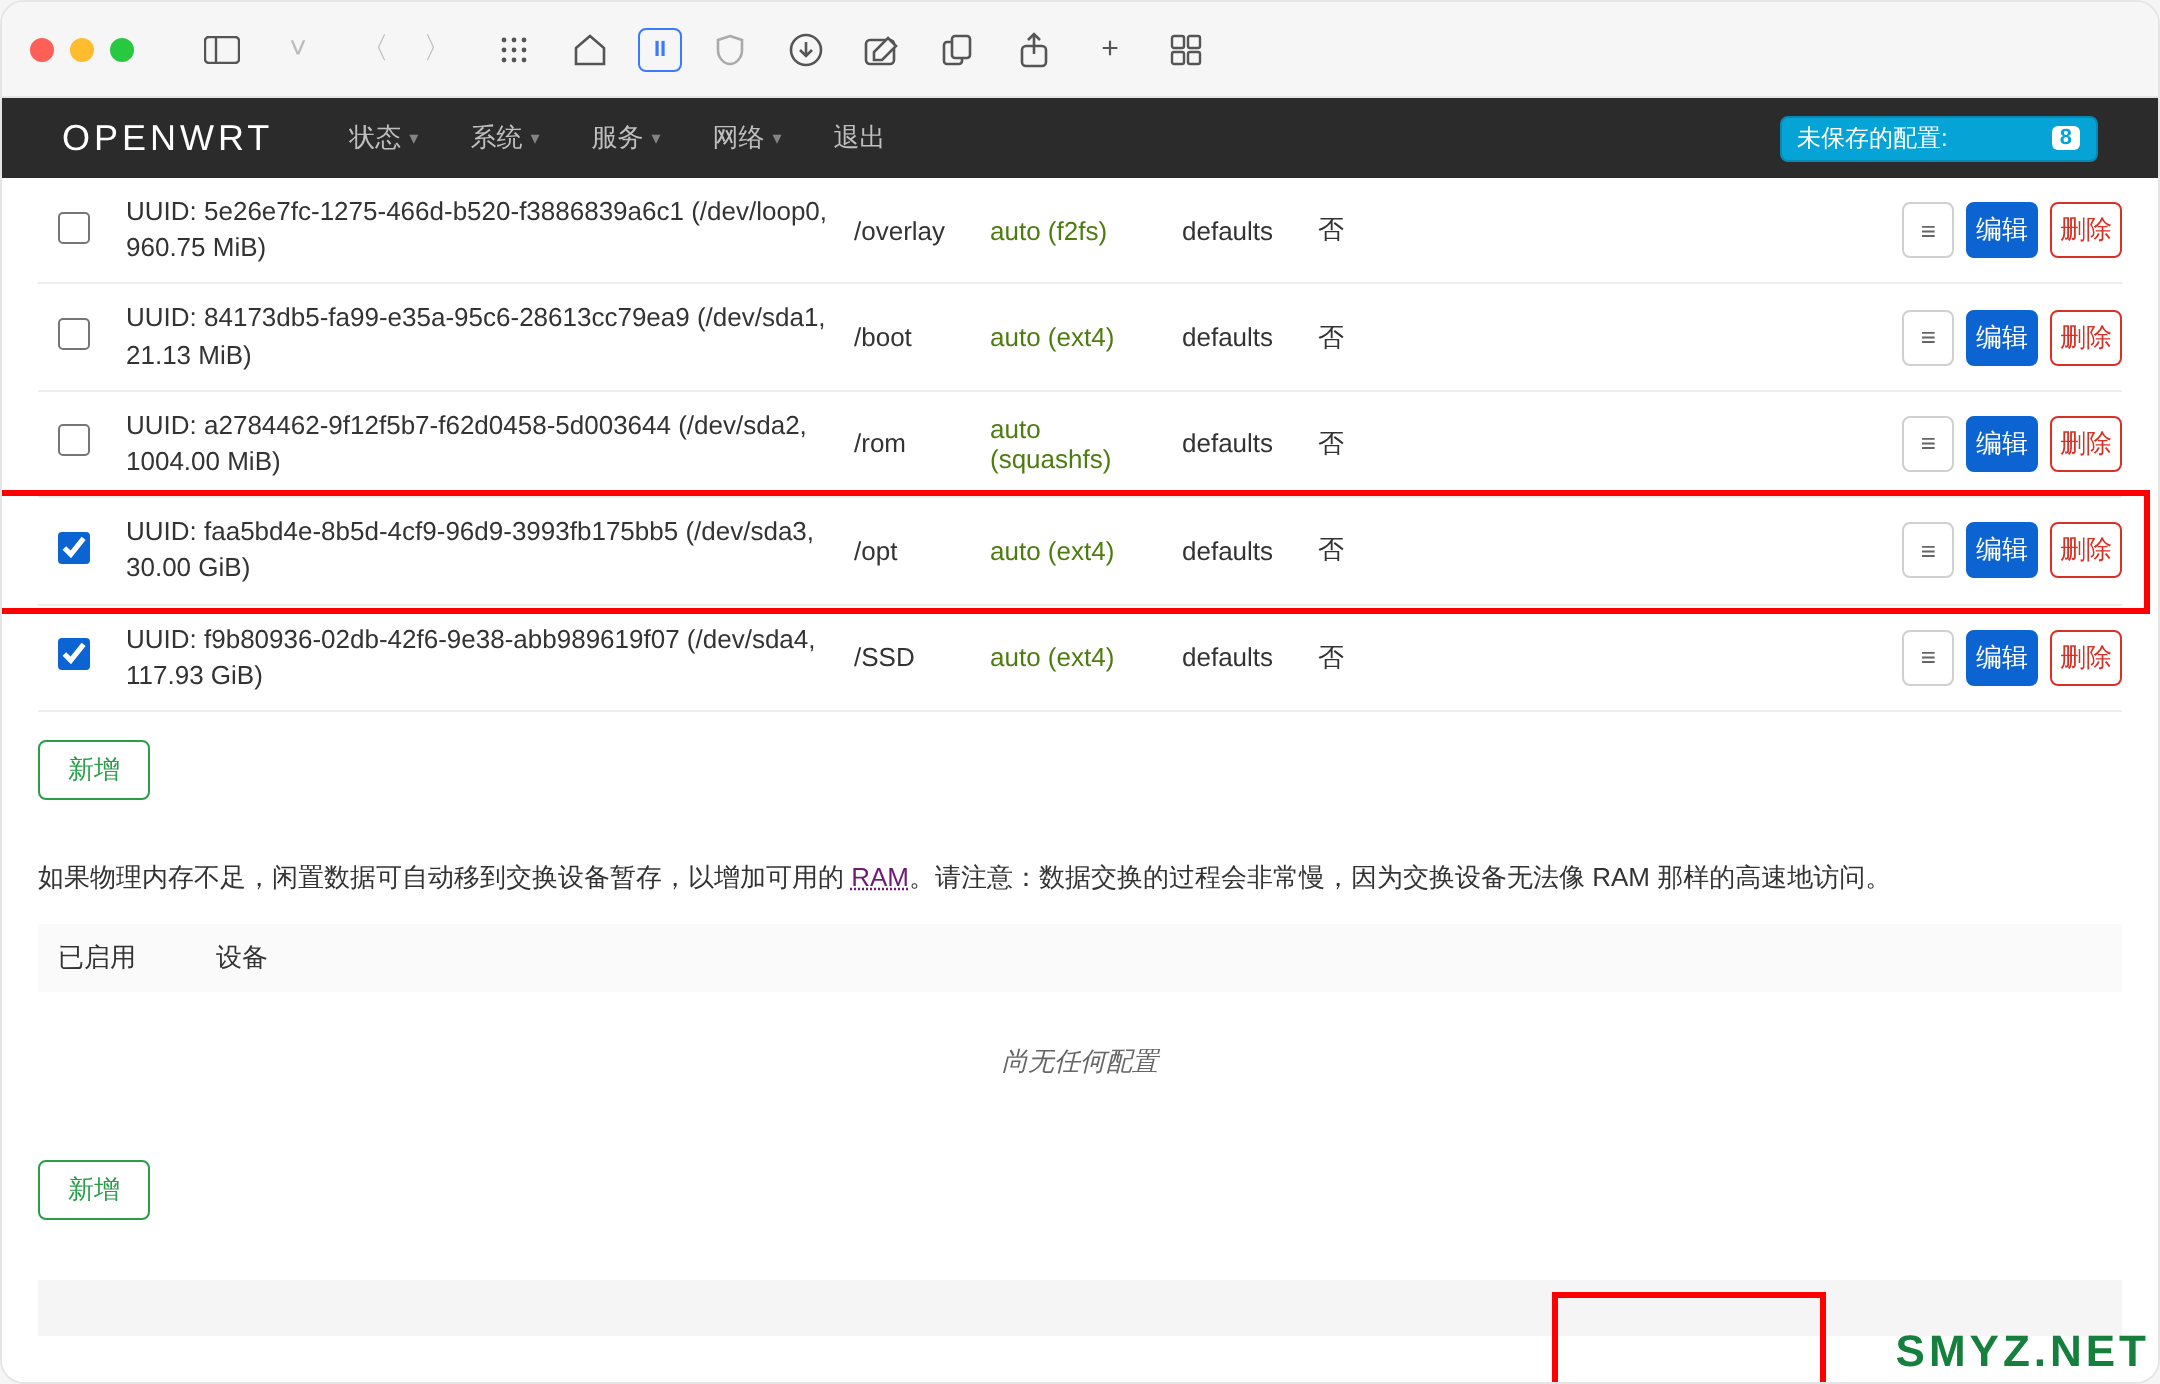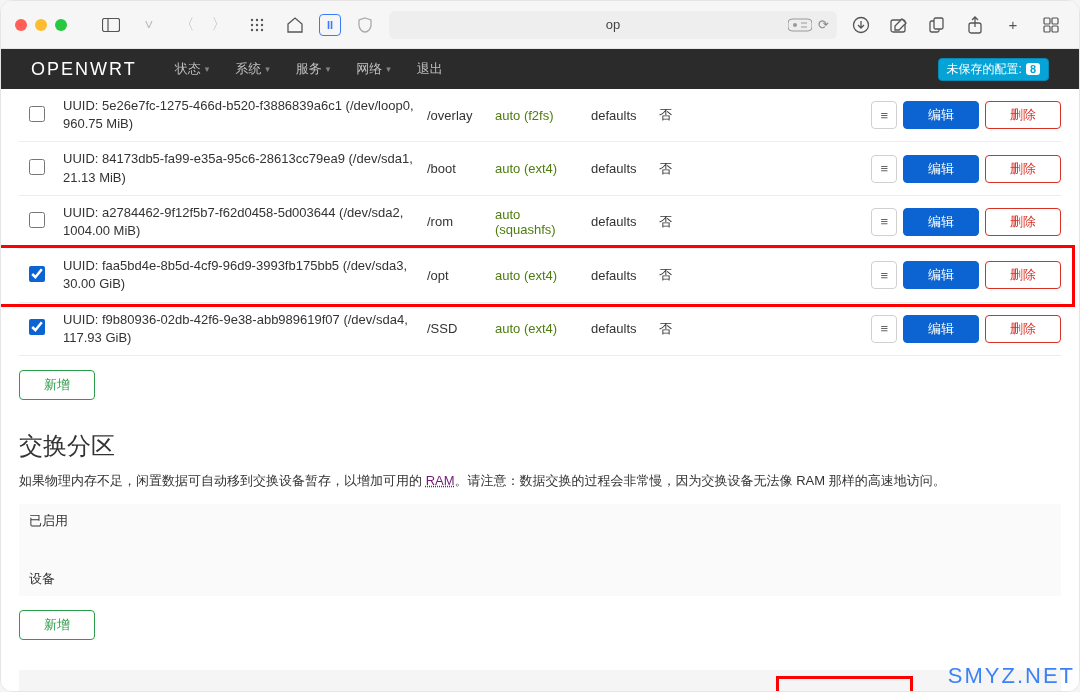--- a/index.html
+++ b/index.html
@@ -54,54 +54,54 @@
     .luci-nav {
       height: 40px; background:#2b2b2b; color:#bfbfbf;
       display:flex; align-items:center; padding:0 30px; justify-content:space-between;
     }
     .brand { font-family: "Arial Narrow", Arial; letter-spacing:2px; color:#fff; font-size:18px; margin-right:24px;}
     .nav-left { display:flex; align-items:center; gap:2px; }
     .nav-item { padding: 0 12px; height:40px; display:flex; align-items:center; gap:4px; font-size:13px; cursor:pointer;}
     .nav-item .caret { font-size:9px; opacity:0.6; }
     .unsaved-badge {
       background:#06a3d6; color:#fff; border-radius:4px; padding:2px 8px; font-size:12px;
-      display:flex; align-items:center; border:1px solid #0789b4;
+      display:flex; align-items:center; border:1px solid #0789b4;gap:48px;
     }
     .unsaved-badge .count { background:#fff; color:#06a3d6; border-radius:3px; padding:0 4px; margin-left:4px; font-weight:600; font-size:11px; }
     
     .page { padding: 0 18px 60px 18px; }
     .config-row {
       display:flex; align-items:center; border-bottom:1px solid #eee;
       padding: 8px 0; gap: 8px;
     }
     .col-check { width: 36px; text-align:center; }
     .col-uuid { flex: 0 0 356px; color:#333; line-height:1.4;}
     .col-mount { flex: 0 0 60px; color:#333; }
     .col-fs { flex: 0 0 88px; color:#4d7c0f; }
     .col-opts { flex: 0 0 60px; color:#333; }
     .col-chk { flex: 0 0 76px; color:#333; }
     .col-actions { margin-left:auto; display:flex; gap:6px; }
-    .btn { border-radius:4px; padding: 4px 24px; font-size:13px; cursor:pointer; border:1px solid transparent; }
+    .btn { border-radius:4px; padding: 4px 4px; font-size:13px; cursor:pointer; border:1px solid transparent; }
     .btn-drag { background:#fff; border:1px solid #d0d0d0; color:#666; padding:2px 8px; }
     .btn-edit { background:#0b64d2; color:#fff; border-color:#0b64d2; }
     .btn-delete { background:#fff; color:#d93025; border:1px solid #d93025; }
-    .btn-add { background:#fff; color:#2a9d4a; border:1px solid #2a9d4a; padding:5px 24px;}
+    .btn-add { background:#fff; color:#2a9d4a; border:1px solid #2a9d4a; padding:5px 14px;}
     .add-wrap { margin: 14px 0 30px 0; }
     input[type=checkbox] { width:16px; height:16px; accent-color:#0b64d2; }
     
     .highlight-red { border:3px solid #f00; position:absolute; pointer-events:none; }
     .h1title { font-size: 24px; font-weight:400; color:#333; margin: 4px 0 10px 0; }
     .desc { color:#333; font-size:13px; margin-bottom: 14px; }
     .desc a { color:#701a75; text-decoration:underline dotted; }
-    .swap-header { display:flex; gap: 40px; padding: 8px 10px; background:#fafafa; color:#333; font-size:13px;flex-direction:column; }
+    .swap-header { display:flex; gap: 40px; padding: 8px 10px; background:#fafafa; color:#333; font-size:13px; }
     .swap-empty { text-align:center; color:#666; font-style:italic; padding: 26px 0; font-size:13px;}
     .footer-actions {
       background:#f5f5f5; padding: 14px 16px; display:flex; justify-content:flex-end; gap:10px; margin-top:10px;
     }
-    .watermark { position:absolute; right:4px; bottom:2px; color:#3b82f6; font-size:22px; font-weight:400; letter-spacing:2px; pointer-events:none; }
+    .watermark { position:absolute; right:4px; bottom:2px; color:#15803d; font-size:22px; font-weight:700; letter-spacing:2px; pointer-events:none; }
   </style>
 </head>
 <body>
 
 <div class="browser-frame">
   <div class="titlebar">
     <div class="traffic">
       <div class="dot red"></div>
       <div class="dot yellow"></div>
       <div class="dot green"></div>
@@ -135,31 +135,20 @@
       <svg width="18" height="18" viewBox="0 0 18 18" fill="none" stroke="#555" stroke-width="1.3">
           <path d="M2 8 L9 2 L16 8 V16 H2 Z"></path>
         </svg>
     </div>
     <div class="shield-icon">II</div>
     <div class="tb-btn">
       <svg width="18" height="18" viewBox="0 0 18 18" fill="none" stroke="#aaa" stroke-width="1.3">
           <path d="M9 2 L15 4 V9 C15 13 12 16 9 16 C6 16 3 13 3 9 V4 Z"></path>
         </svg>
     </div>
-    <div class="addr-bar">
-      <span>op</span>
-      <div class="addr-right">
-        <svg width="24" height="14" viewBox="0 0 24 14">
-            <rect x="0" y="1" width="24" height="12" rx="4" fill="none" stroke="#999"></rect>
-            <circle cx="7" cy="7" r="2" fill="#999"></circle>
-            <path d="M13 5h6M13 9h6" stroke="#999" stroke-width="1"></path>
-          </svg>
-        <span>⟳</span>
-      </div>
-    </div>
     <div class="right-icons">
       <div class="tb-btn">
         <svg width="18" height="18" viewBox="0 0 18 18" fill="none" stroke="#555" stroke-width="1.3">
             <circle cx="9" cy="9" r="7.5"></circle>
             <path d="M9 5v6M6 9l3 3 3-3"></path>
           </svg>
       </div>
       <div class="tb-btn">
         <svg width="18" height="16" viewBox="0 0 18 16" fill="none" stroke="#555" stroke-width="1.3">
             <rect x="1" y="3" width="14" height="12" rx="2"></rect>
@@ -288,28 +277,28 @@
     </div>
           </div>
         </div>
 
       <div class="highlight-red" id="hl1" style="left: -14px; top: 156.125px; width: 1088px; height: 61.375px;"></div>
 
       <div class="add-wrap">
         <button class="btn btn-add">新增</button>
       </div>
 
-      <h2 class="h1title">交换分区</h2>
       <p class="desc">
         <span>如果物理内存不足，闲置数据可自动移到交换设备暂存，以增加可用的 </span><a>RAM</a><span>。请注意：数据交换的过程会非常慢，因为交换设备无法像 RAM 那样的高速地访问。</span>
       </p>
       <div class="swap-header">
         <span>已启用</span>
         <span>设备</span>
       </div>
+      <div class="swap-empty">尚无任何配置</div>
 
       <div class="add-wrap">
         <button class="btn btn-add">新增</button>
       </div>
 
       <div class="footer-actions" style="position:relative;">
         <div class="highlight-red" id="hl2" style="left: 757.078px; top: 6px; width: 136.922px; height: 48px;"></div>
 
       </div>
 

